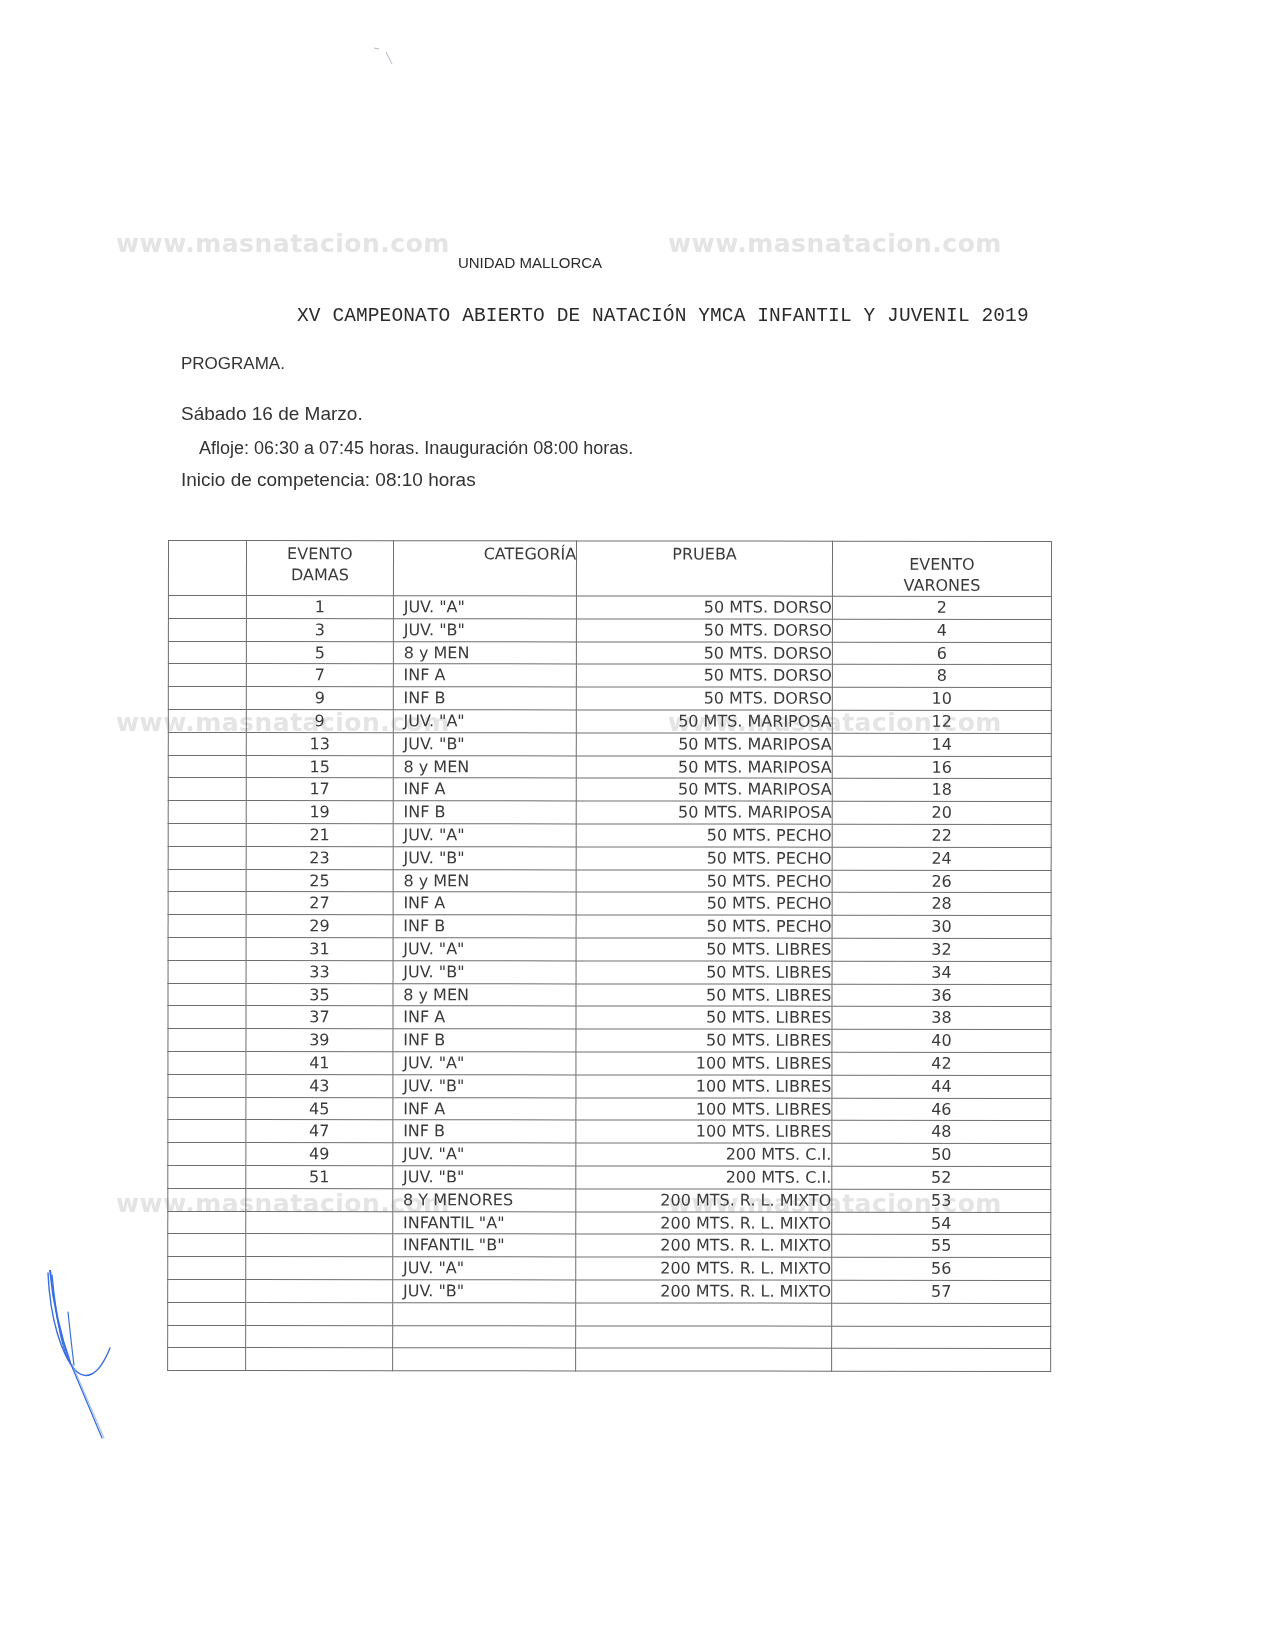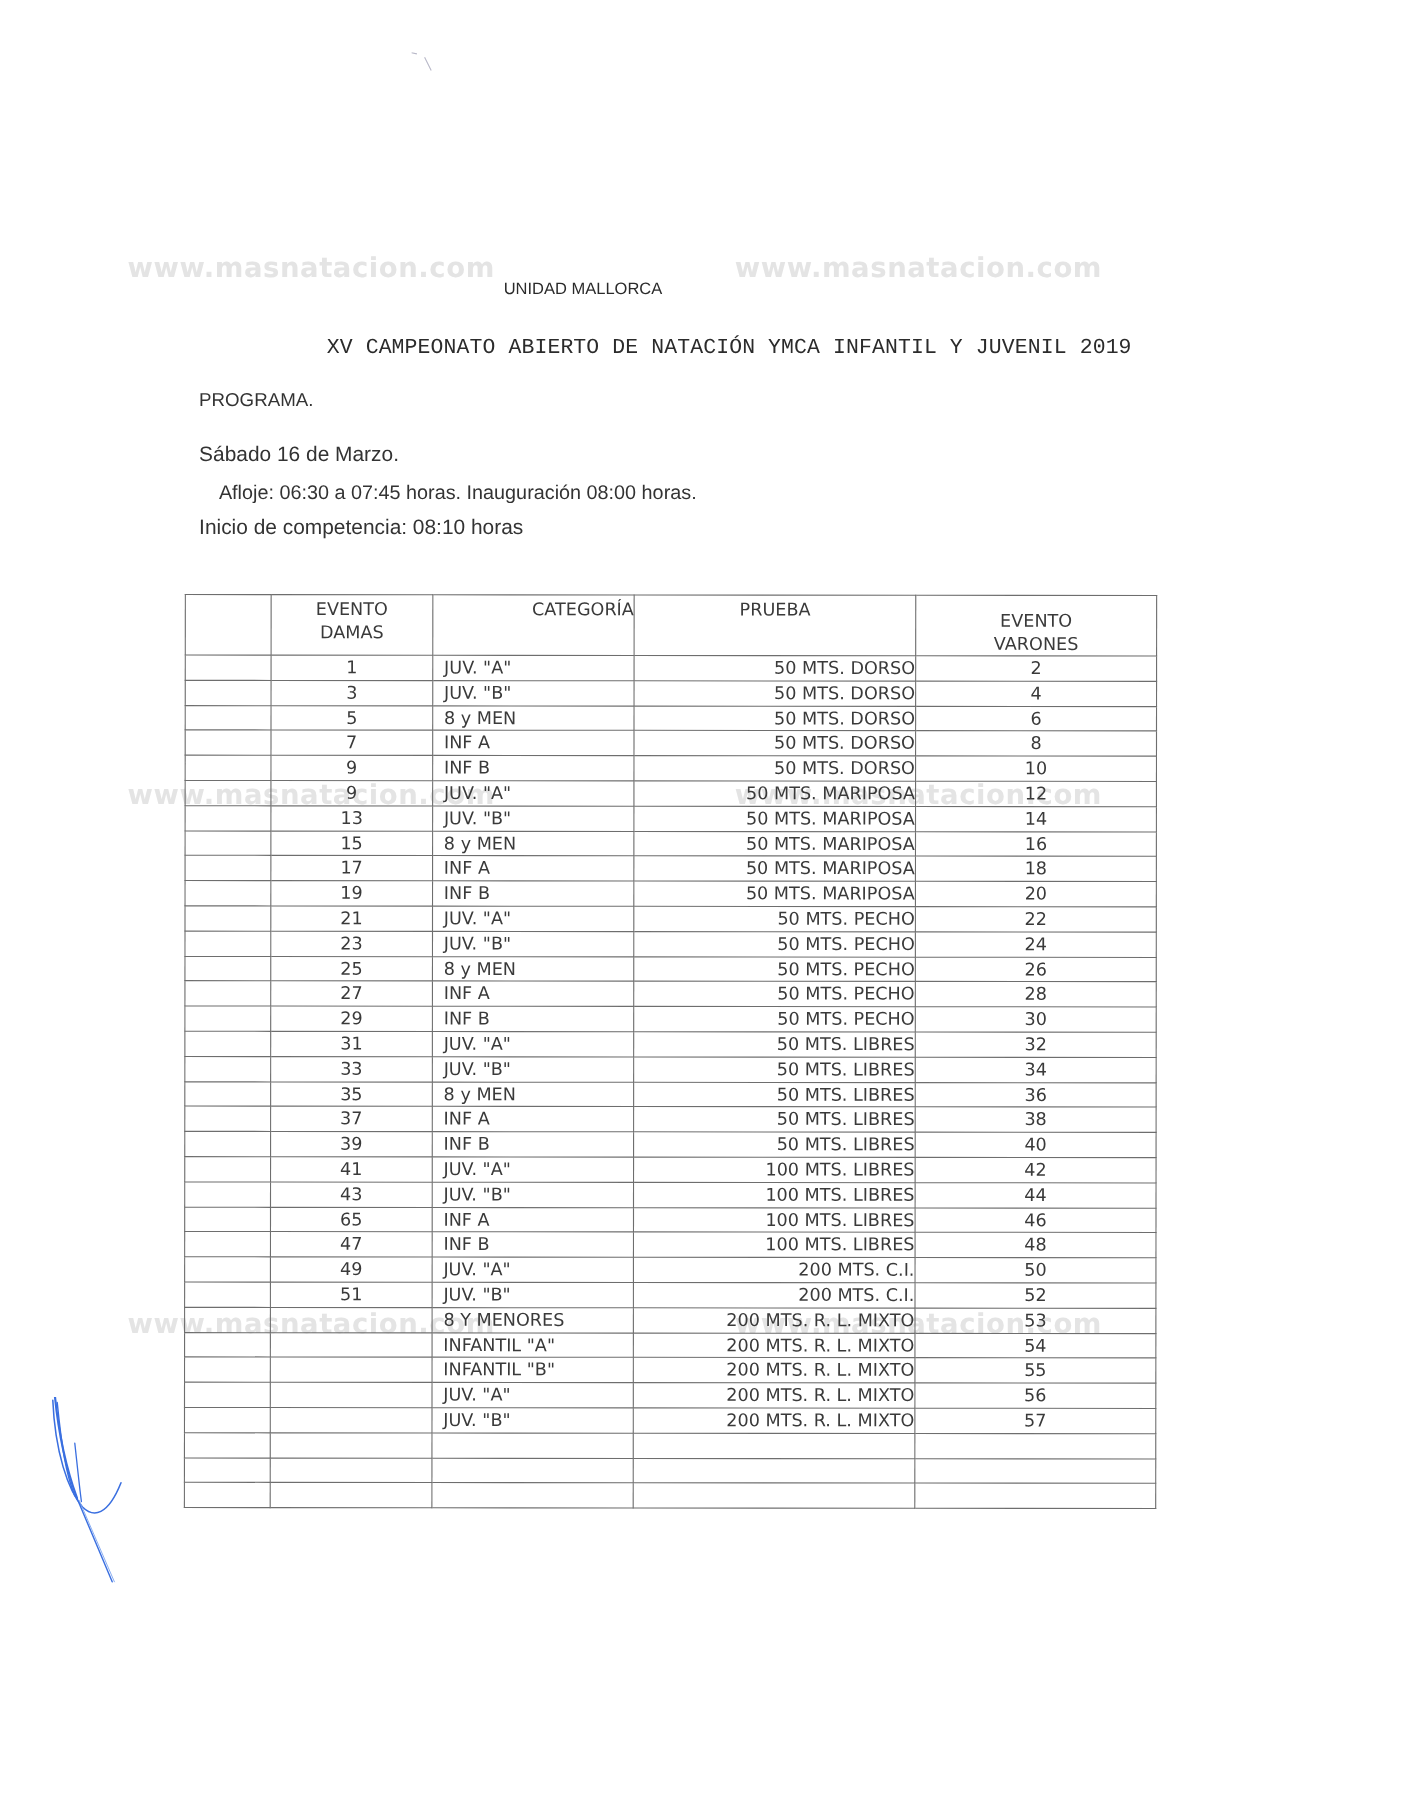--- a/index.html
+++ b/index.html
@@ -231,21 +231,21 @@
   </tr>
       <tr>
     <td class="c0"></td>
     <td class="c1">43</td>
     <td class="c2">JUV. "B"</td>
     <td class="c3">100 MTS. LIBRES</td>
     <td class="c4">44</td>
   </tr>
       <tr>
     <td class="c0"></td>
-    <td class="c1">65</td>
+    <td class="c1">45</td>
     <td class="c2">INF A</td>
     <td class="c3">100 MTS. LIBRES</td>
     <td class="c4">46</td>
   </tr>
       <tr>
     <td class="c0"></td>
     <td class="c1">47</td>
     <td class="c2">INF B</td>
     <td class="c3">100 MTS. LIBRES</td>
     <td class="c4">48</td>

